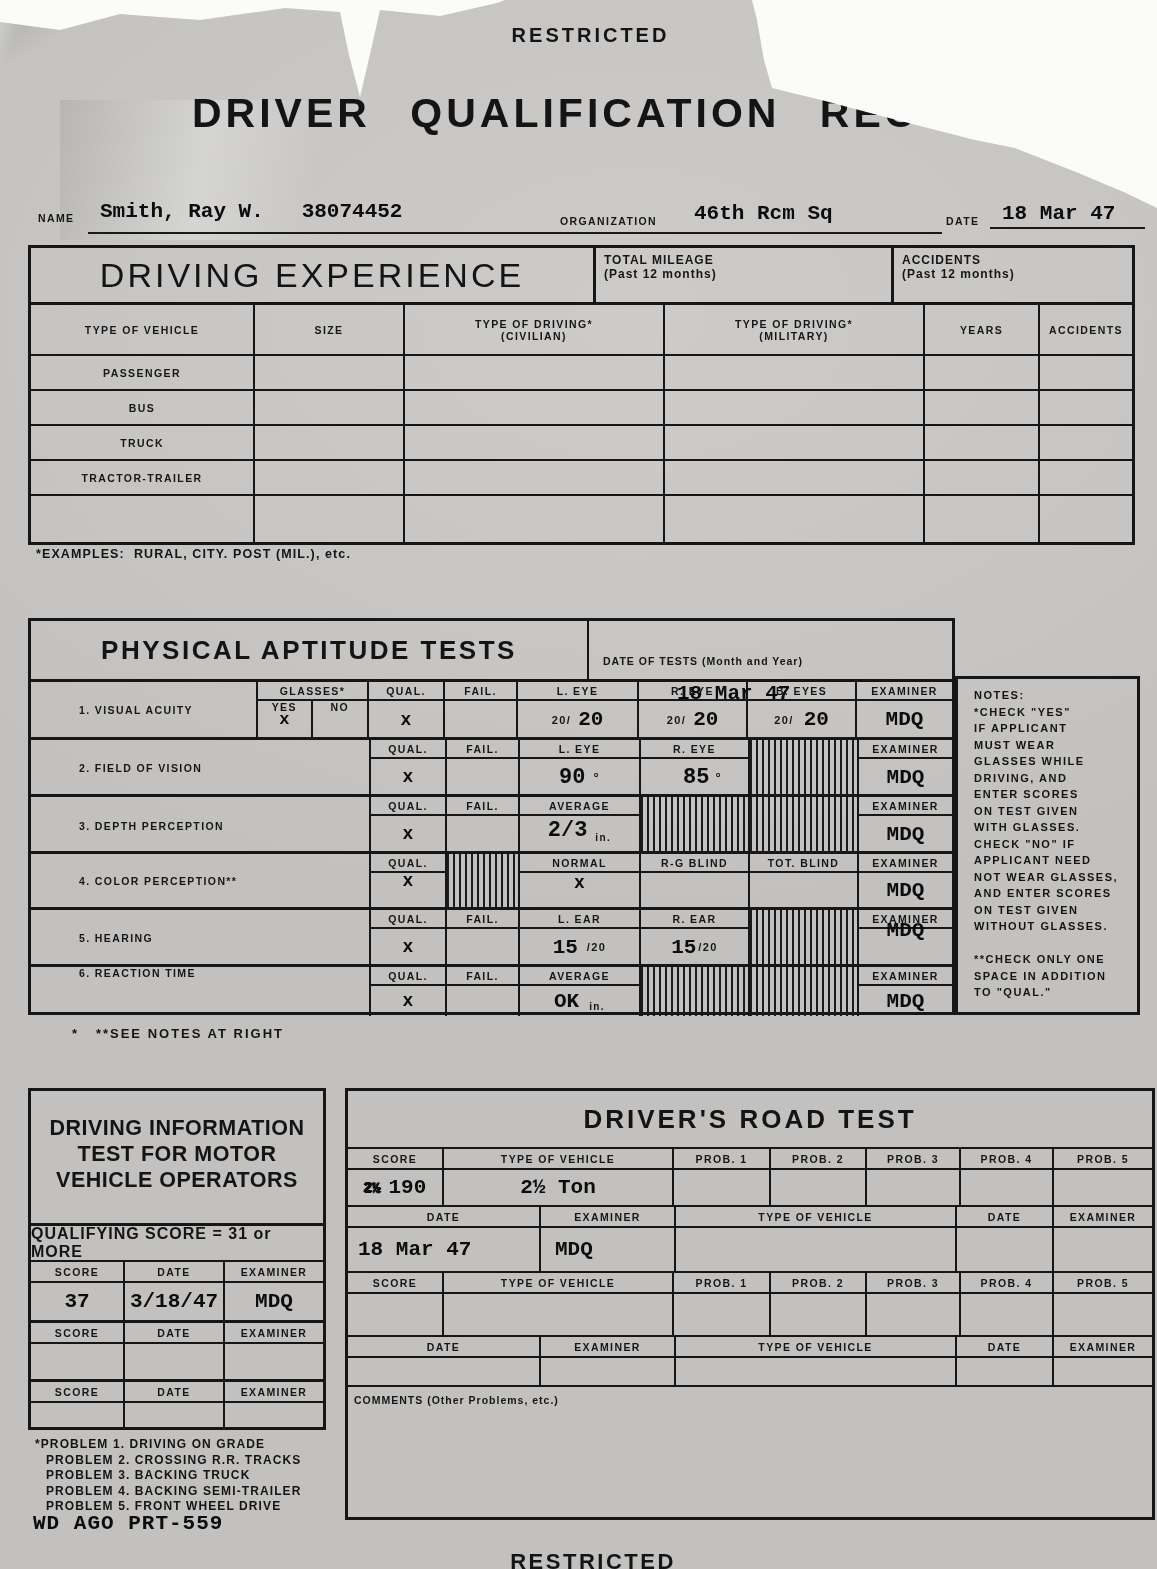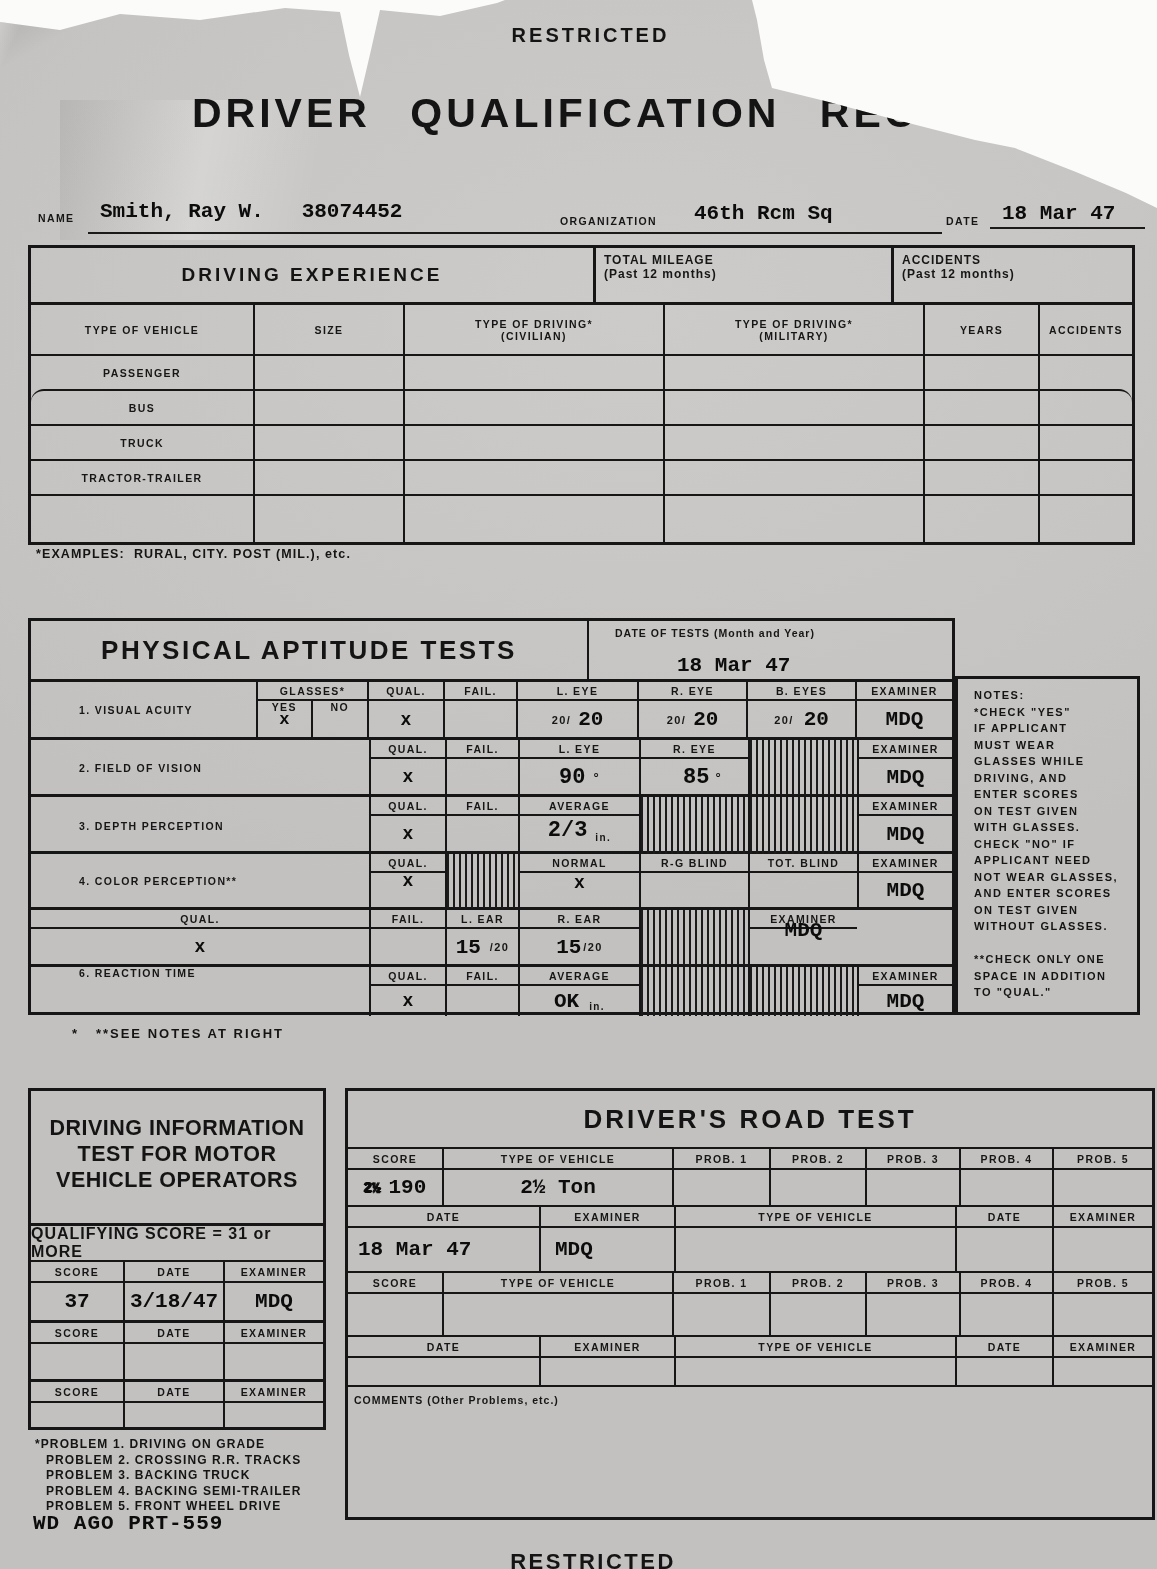--- a/index.html
+++ b/index.html
@@ -60,21 +60,21 @@
     <div class="abs lbl" style="left:560px;top:215px;">ORGANIZATION</div>
     <div class="abs typed" style="left:694px;top:202px;font-size:21px;">46th Rcm Sq</div>
     <div class="rule" style="left:688px;top:232px;width:254px;"></div>
 
     <div class="abs lbl" style="left:946px;top:215px;">DATE</div>
     <div class="abs typed" style="left:1002px;top:202px;font-size:21px;">18 Mar 47</div>
     <div class="rule" style="left:990px;top:227px;width:155px;"></div>
 
     <div class="abs bx" style="left:28px;top:245px;width:1107px;height:300px;display:flex;flex-direction:column;">
       <div class="row" style="height:54px;flex:none;">
-        <div class="center" style="width:562px;border-right:3px solid #161616;font-size:19px;font-weight:700;letter-spacing:3px;">DRIVING EXPERIENCE</div>
+        <div class="center" style="width:562px;border-right:3px solid #161616;font-size:34px;font-weight:400;letter-spacing:3px;">DRIVING EXPERIENCE</div>
         <div style="width:279px;border-right:3px solid #161616;padding:5px 8px;">
           <div class="lbl12">TOTAL MILEAGE</div>
           <div class="lbl12">(Past 12 months)</div>
         </div>
         <div style="flex:1;padding:5px 8px;">
           <div class="lbl12">ACCIDENTS</div>
           <div class="lbl12">(Past 12 months)</div>
         </div>
       </div>
       <div class="grid tborder3" style="grid-template-columns:222px 150px 260px 260px 115px 1fr;height:52px;flex:none;">
@@ -92,21 +92,21 @@
         <div class="cell center lbl">ACCIDENTS</div>
       </div>
       <div class="grid tborder" style="grid-template-columns:222px 150px 260px 260px 115px 1fr;height:35px;flex:none;">
         <div class="cell center lbl">PASSENGER</div>
         <div class="cell"></div>
           <div class="cell"></div>
         <div class="cell"></div>
           <div class="cell"></div>
         <div class="cell"></div>
       </div>
-      <div class="grid tborder" style="grid-template-columns:222px 150px 260px 260px 115px 1fr;height:35px;flex:none;border-radius:13px;">
+      <div class="grid tborder" style="grid-template-columns:222px 150px 260px 260px 115px 1fr;height:35px;flex:none;">
         <div class="cell center lbl">BUS</div>
         <div class="cell"></div>
           <div class="cell"></div>
         <div class="cell"></div>
           <div class="cell"></div>
         <div class="cell"></div>
       </div>
       <div class="grid tborder" style="grid-template-columns:222px 150px 260px 260px 115px 1fr;height:35px;flex:none;">
         <div class="cell center lbl">TRUCK</div>
         <div class="cell"></div>
@@ -130,21 +130,21 @@
         <div class="cell"></div>
           <div class="cell"></div>
         <div class="cell"></div>
       </div>
     </div>
     <div class="abs pline" style="left:36px;top:547px;font-size:12.5px;">*EXAMPLES:  RURAL, CITY. POST (MIL.), etc.</div>
 
     <div class="abs bx" style="left:28px;top:618px;width:927px;height:397px;display:flex;flex-direction:column;">
       <div class="row" style="height:58px;flex:none;">
         <div class="center" style="width:556px;border-right:2px solid #161616;font-size:26px;font-weight:700;letter-spacing:2.5px;">PHYSICAL APTITUDE TESTS</div>
-        <div style="flex:1;padding:6px 26px;position:relative;">
+        <div style="flex:1;padding:6px 14px;position:relative;margin-top:28px;">
           <div class="lbl" style="letter-spacing:1px;">DATE OF TESTS (Month and Year)</div>
           <div class="typed" style="position:absolute;left:88px;top:33px;font-size:21px;z-index:3;">18 Mar 47</div>
         </div>
       </div>
 
       <div class="grid tborder3" style="grid-template-columns:225px 111px 76px 73px 121px 109px 109px 1fr;height:58px;flex:none;">
         <div class="cell" style="display:flex;align-items:center;padding-left:48px;">
           <span class="lbl">1. VISUAL ACUITY</span>
           </div>
         <div class="cell">
@@ -272,20 +272,23 @@
           <div class="ch lbl">TOT. BLIND</div>
           <div class="cv typed" style="height:35px;"></div>
           </div>
         <div class="cell">
           <div class="ch lbl">EXAMINER</div>
           <div class="cv typed" style="height:35px;font-size:21px;">MDQ</div>
           </div>
       </div>
 
       <div class="grid tborder3" style="grid-template-columns:338px 76px 73px 121px 109px 109px 1fr;height:57px;flex:none;">
+        <div class="cell" style="display:flex;align-items:center;padding-left:48px;">
+          <span class="lbl">5. HEARING</span>
+          </div>
         <div class="cell">
           <div class="ch lbl">QUAL.</div>
           <div class="cv typed" style="height:36px;font-size:18px;">x</div>
           </div>
         <div class="cell">
             <div class="ch lbl">FAIL.</div>
           </div>
         <div class="cell">
           <div class="ch lbl">L. EAR</div>
           <div class="cv" style="height:36px;gap:9px;">

